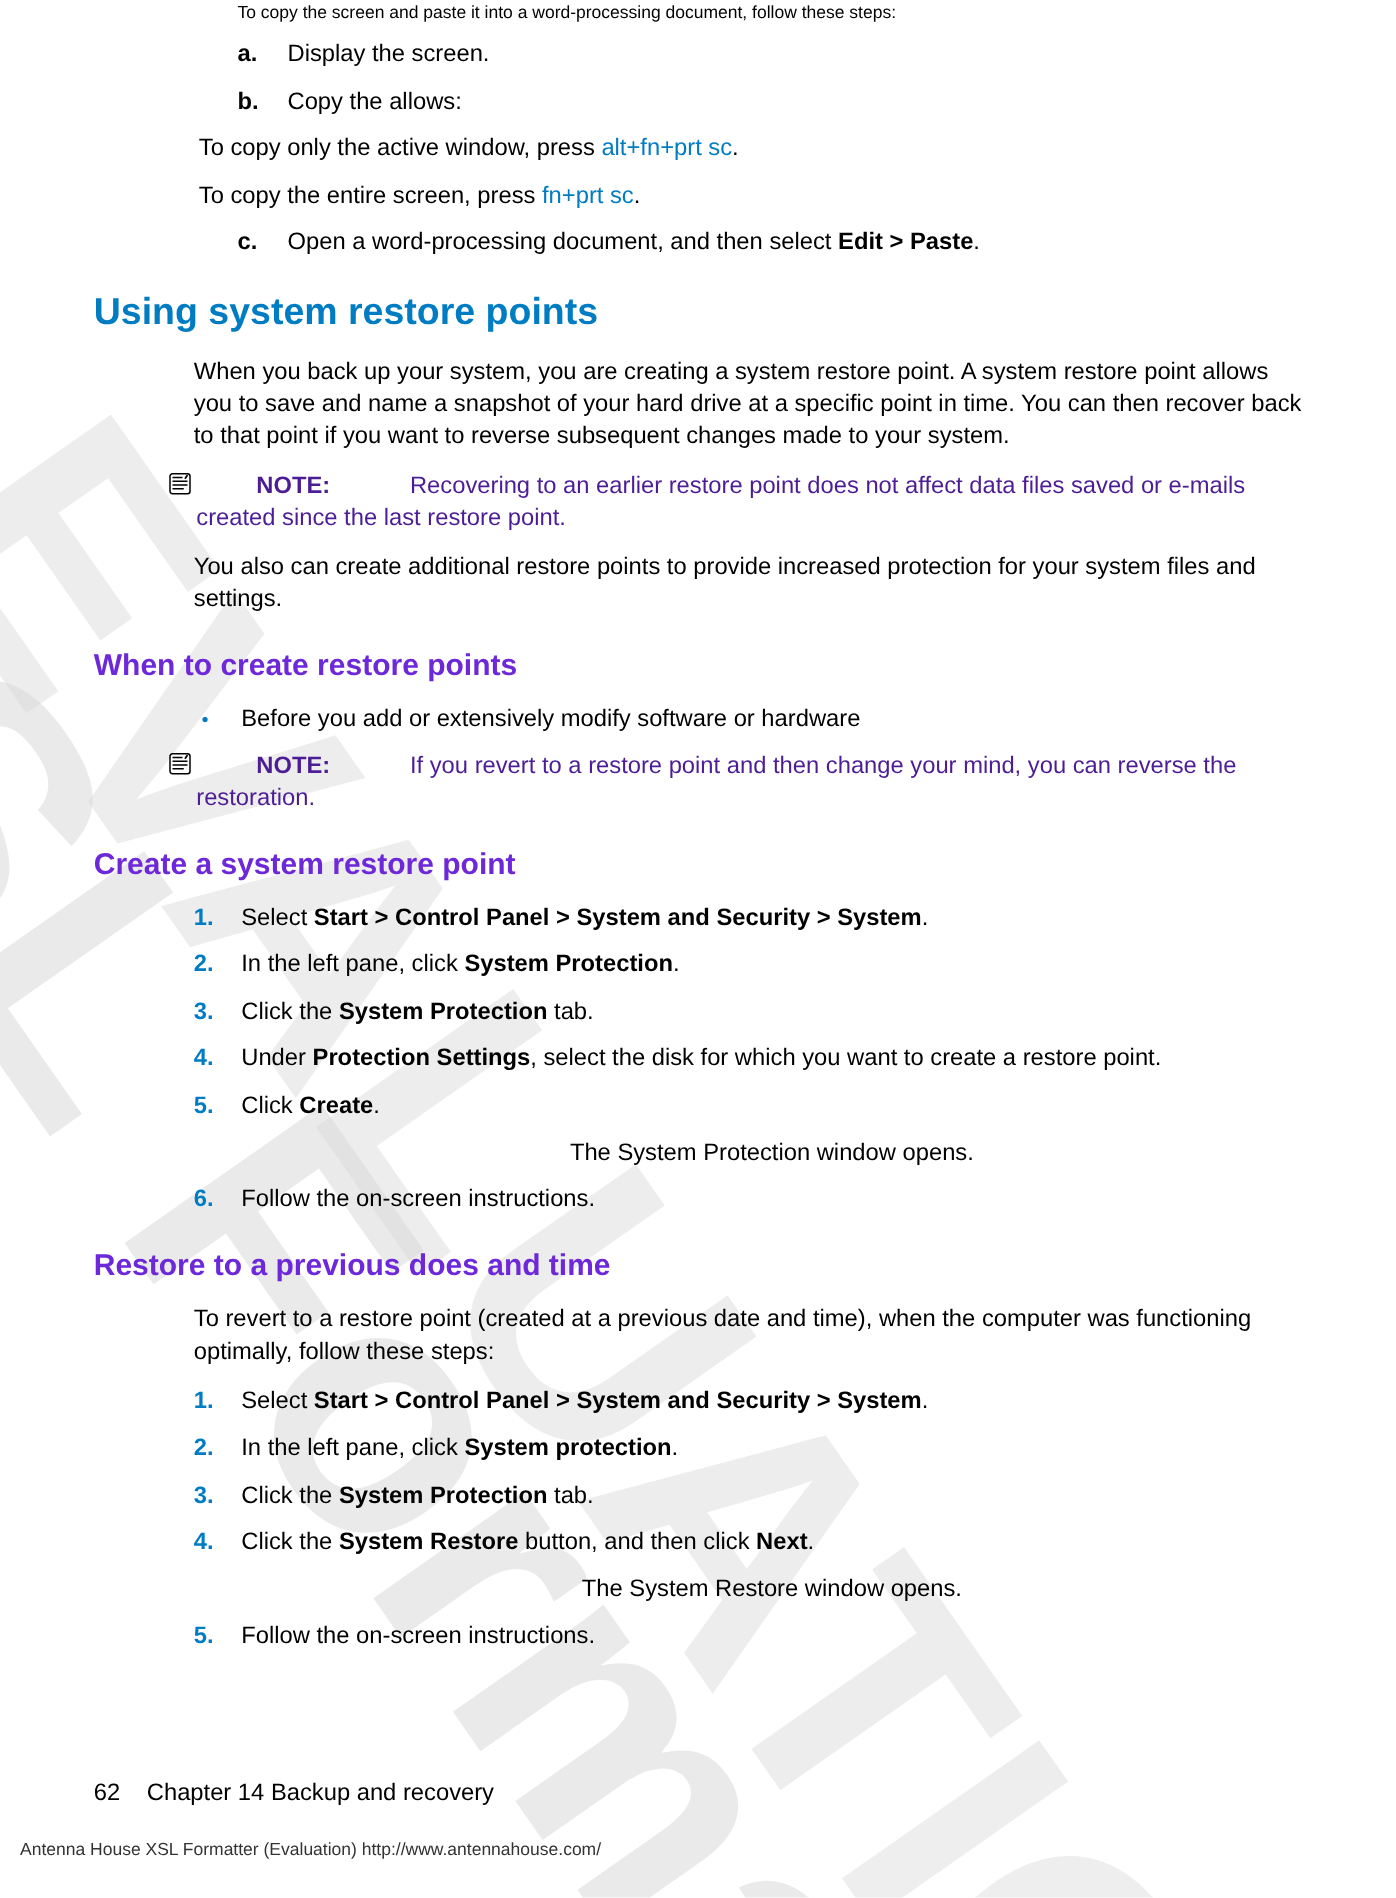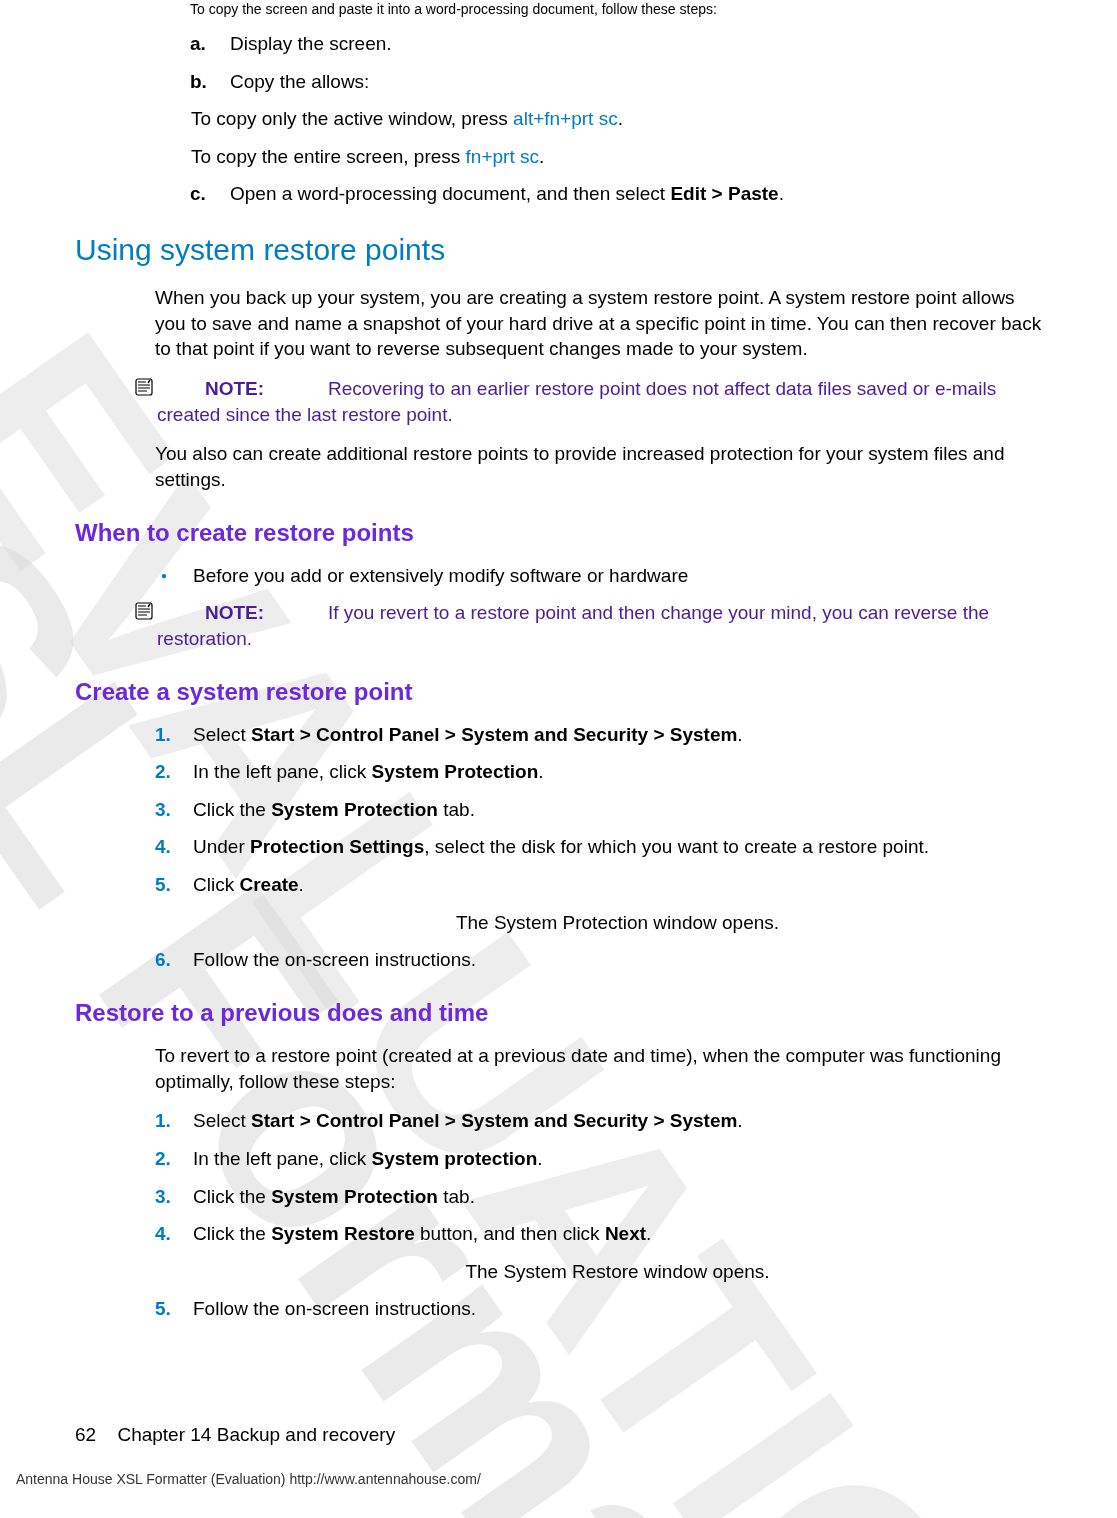--- a/index.html
+++ b/index.html
@@ -27,23 +27,23 @@
     font-family: Arial, sans-serif;
   }
   .wm1 { top: 320px; left: -60px; transform: rotate(55deg); transform-origin: left top; opacity: 0.55; }
   .wm2 { top: 280px; left: 130px; transform: rotate(55deg); transform-origin: left top; opacity: 0.45; }
   .content { position: relative; z-index: 1; }
 
   .para { font-size: 14px; line-height: 1.35; margin-left: 115px; margin-bottom: 12px; }
   .step-row { display: flex; font-size: 19px; line-height: 1.35; margin-left: 115px; margin-bottom: 12px; }
   .step-marker { width: 40px; flex: none; font-weight: bold; }
   .step-body { flex: 1; }
-  .sub-para { font-size: 19px; line-height: 1.35; margin-left: 116px; margin-bottom: 12px; }
-
-  .h2 { color: #007cc3; font-size: 30px; font-weight: normal; margin: 26px 0 18px 0; }
+  .sub-para { font-size: 19px; line-height: 1.35; margin-left: 84px; margin-bottom: 12px; }
+
+  .h2 { color: #007cc3; font-size: 30px; font-weight: bold; margin: 26px 0 18px 0; }
   .h3 { color: #6d28d9; font-size: 24px; font-weight: bold; margin: 26px 0 16px 0; }
   .body-para { font-size: 19px; line-height: 1.35; margin-left: 80px; margin-bottom: 14px; }
 
   .note-row { display: flex; font-size: 19px; line-height: 1.35; margin-left: 60px; margin-bottom: 14px; }
   .note-icon { width: 22px; flex: none; margin-top: 2px; }
   .note-icon svg { display: block; }
   .note-body { flex: 1; }
   .note-label { color: #007cc3; font-weight: bold; margin-left: 4px; }
   .note-body span { color: #4c1d95; margin-left: 48px; }
 

